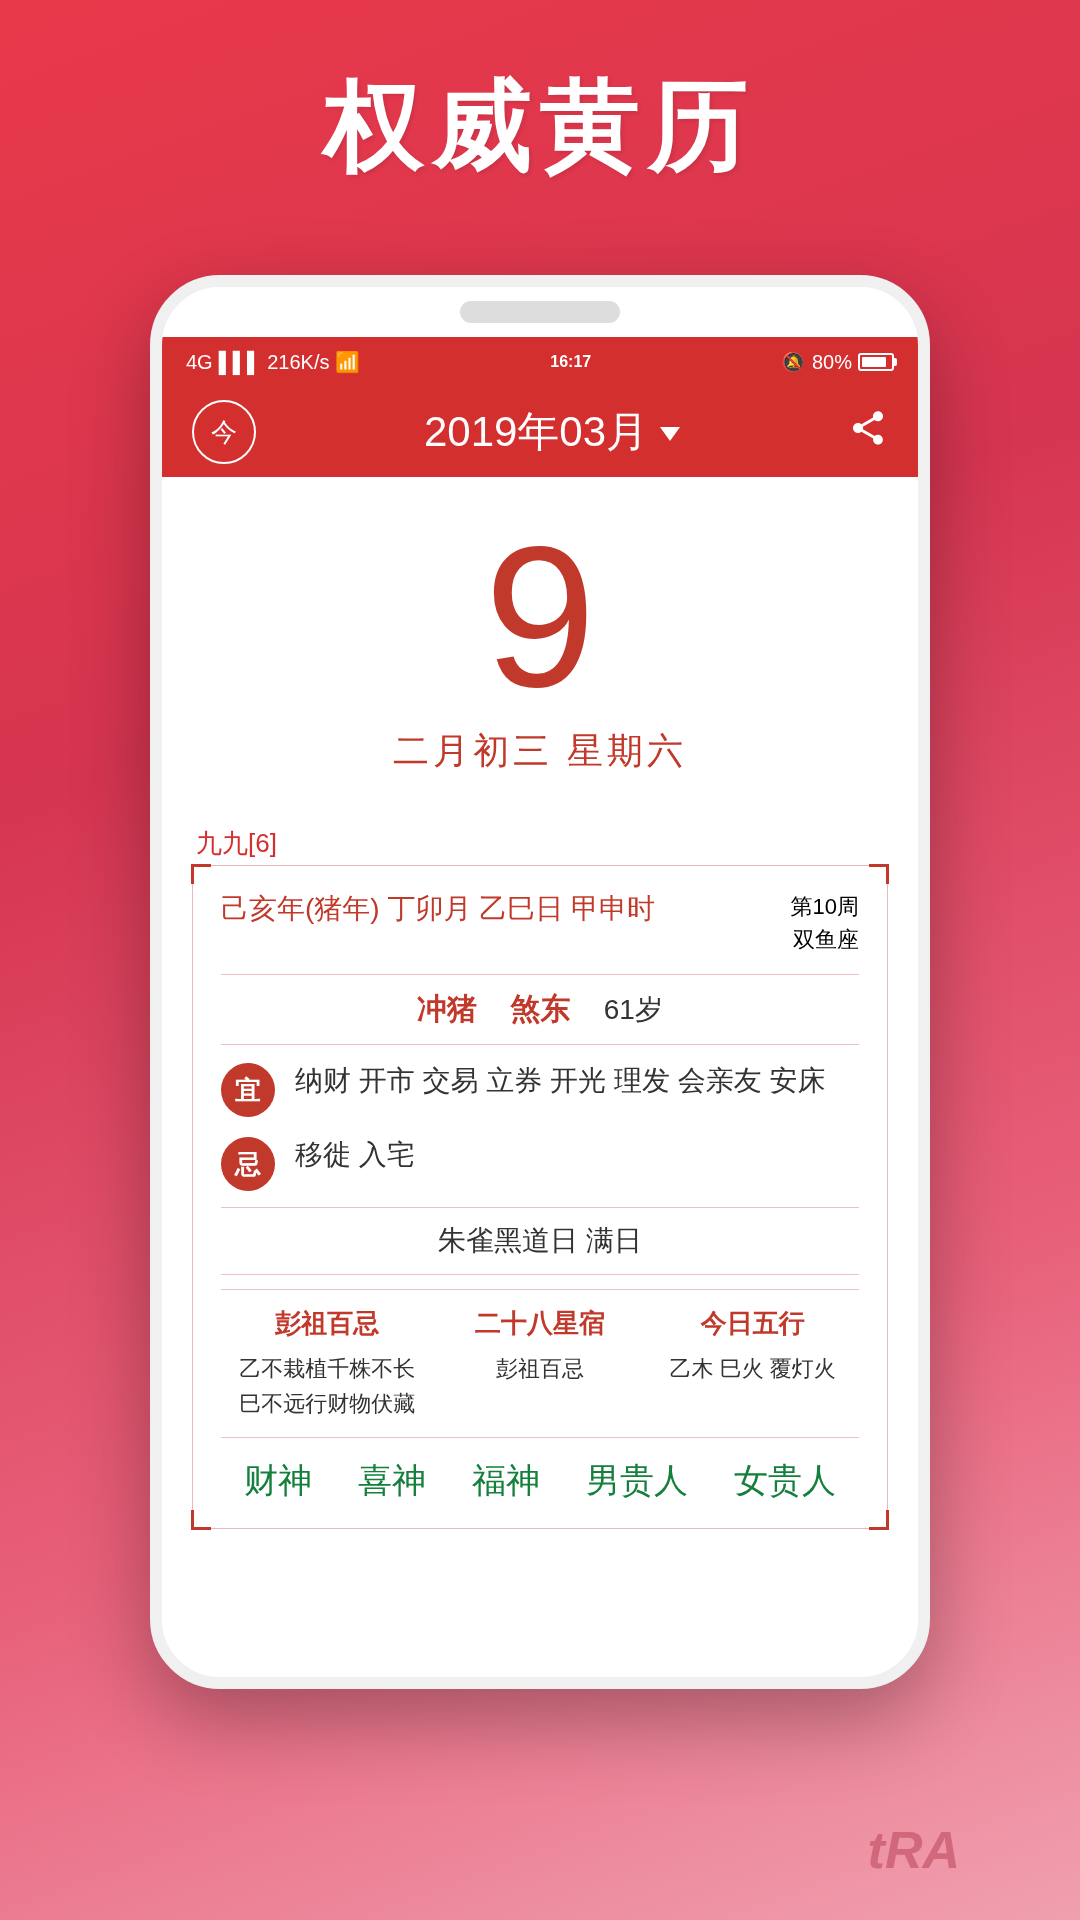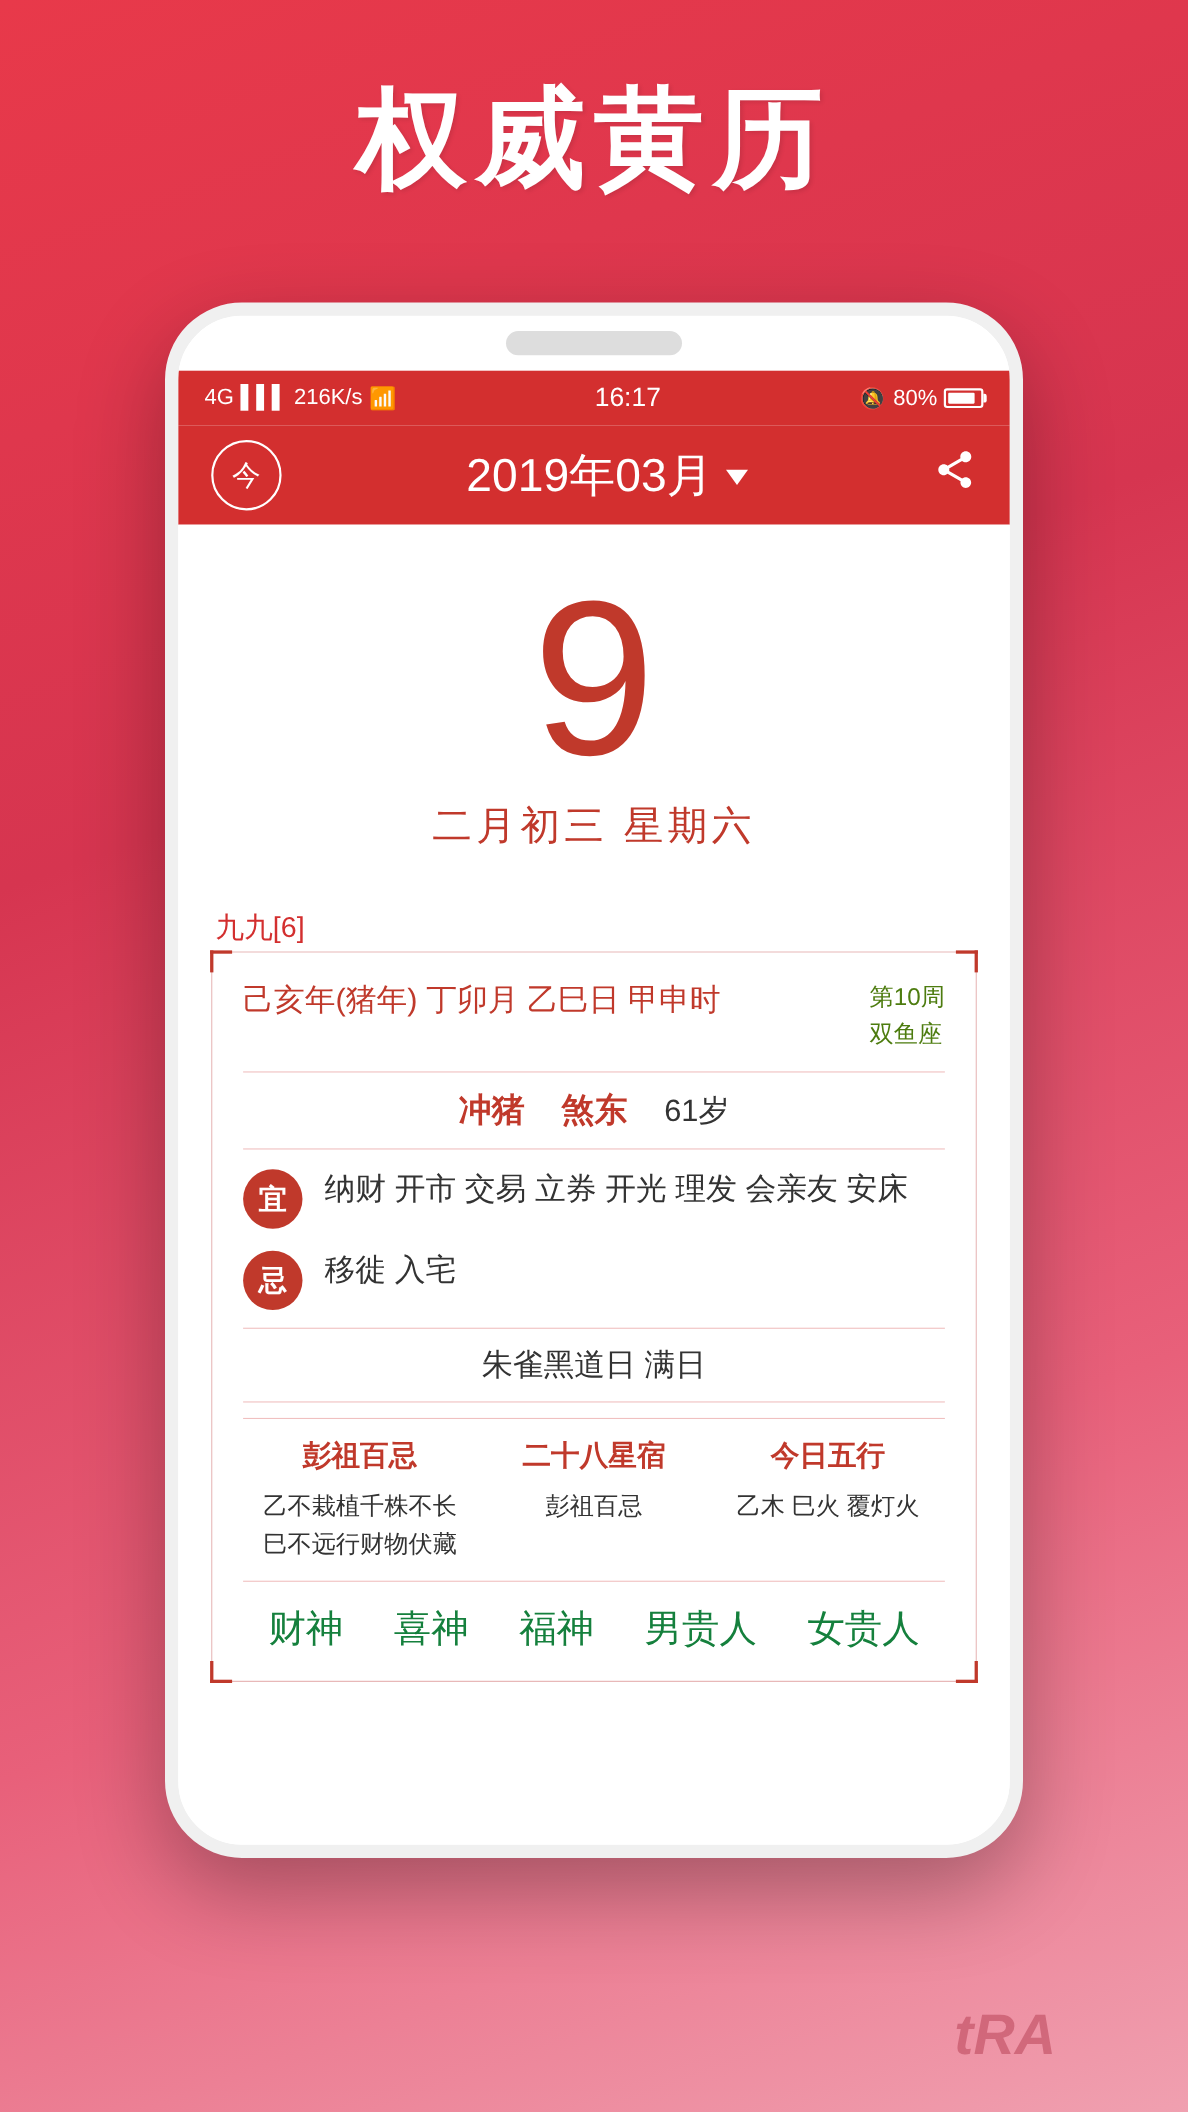--- a/index.html
+++ b/index.html
@@ -70,27 +70,28 @@
       display: flex;
       align-items: center;
       justify-content: space-between;
       padding: 0 24px;
       color: white;
       font-size: 22px;
     }
 
     .status-left {
       display: flex;
+      align-items: center;
       gap: 6px;
       font-size: 20px;
     }
 
     .status-center {
-      font-size: 24px;
-      font-weight: 400;
+      font-size: 16px;
+      font-weight: 700;
     }
 
     .status-right {
       display: flex;
       align-items: center;
       gap: 6px;
       font-size: 20px;
     }
 
     .battery-icon {
@@ -271,23 +272,23 @@
       margin-bottom: 18px;
     }
 
     .ganzhi-text {
       color: #c0392b;
       font-size: 28px;
       font-weight: 500;
     }
 
     .week-zodiac {
-      color: #4d7c0f;
+      color: #000000;
       font-size: 22px;
-      text-align: left;
+      text-align: right;
       line-height: 1.5;
     }
 
     .divider {
       height: 1px;
       background: #f0c0c0;
       margin: 14px 0;
     }
 
     .chong-sha-row {

